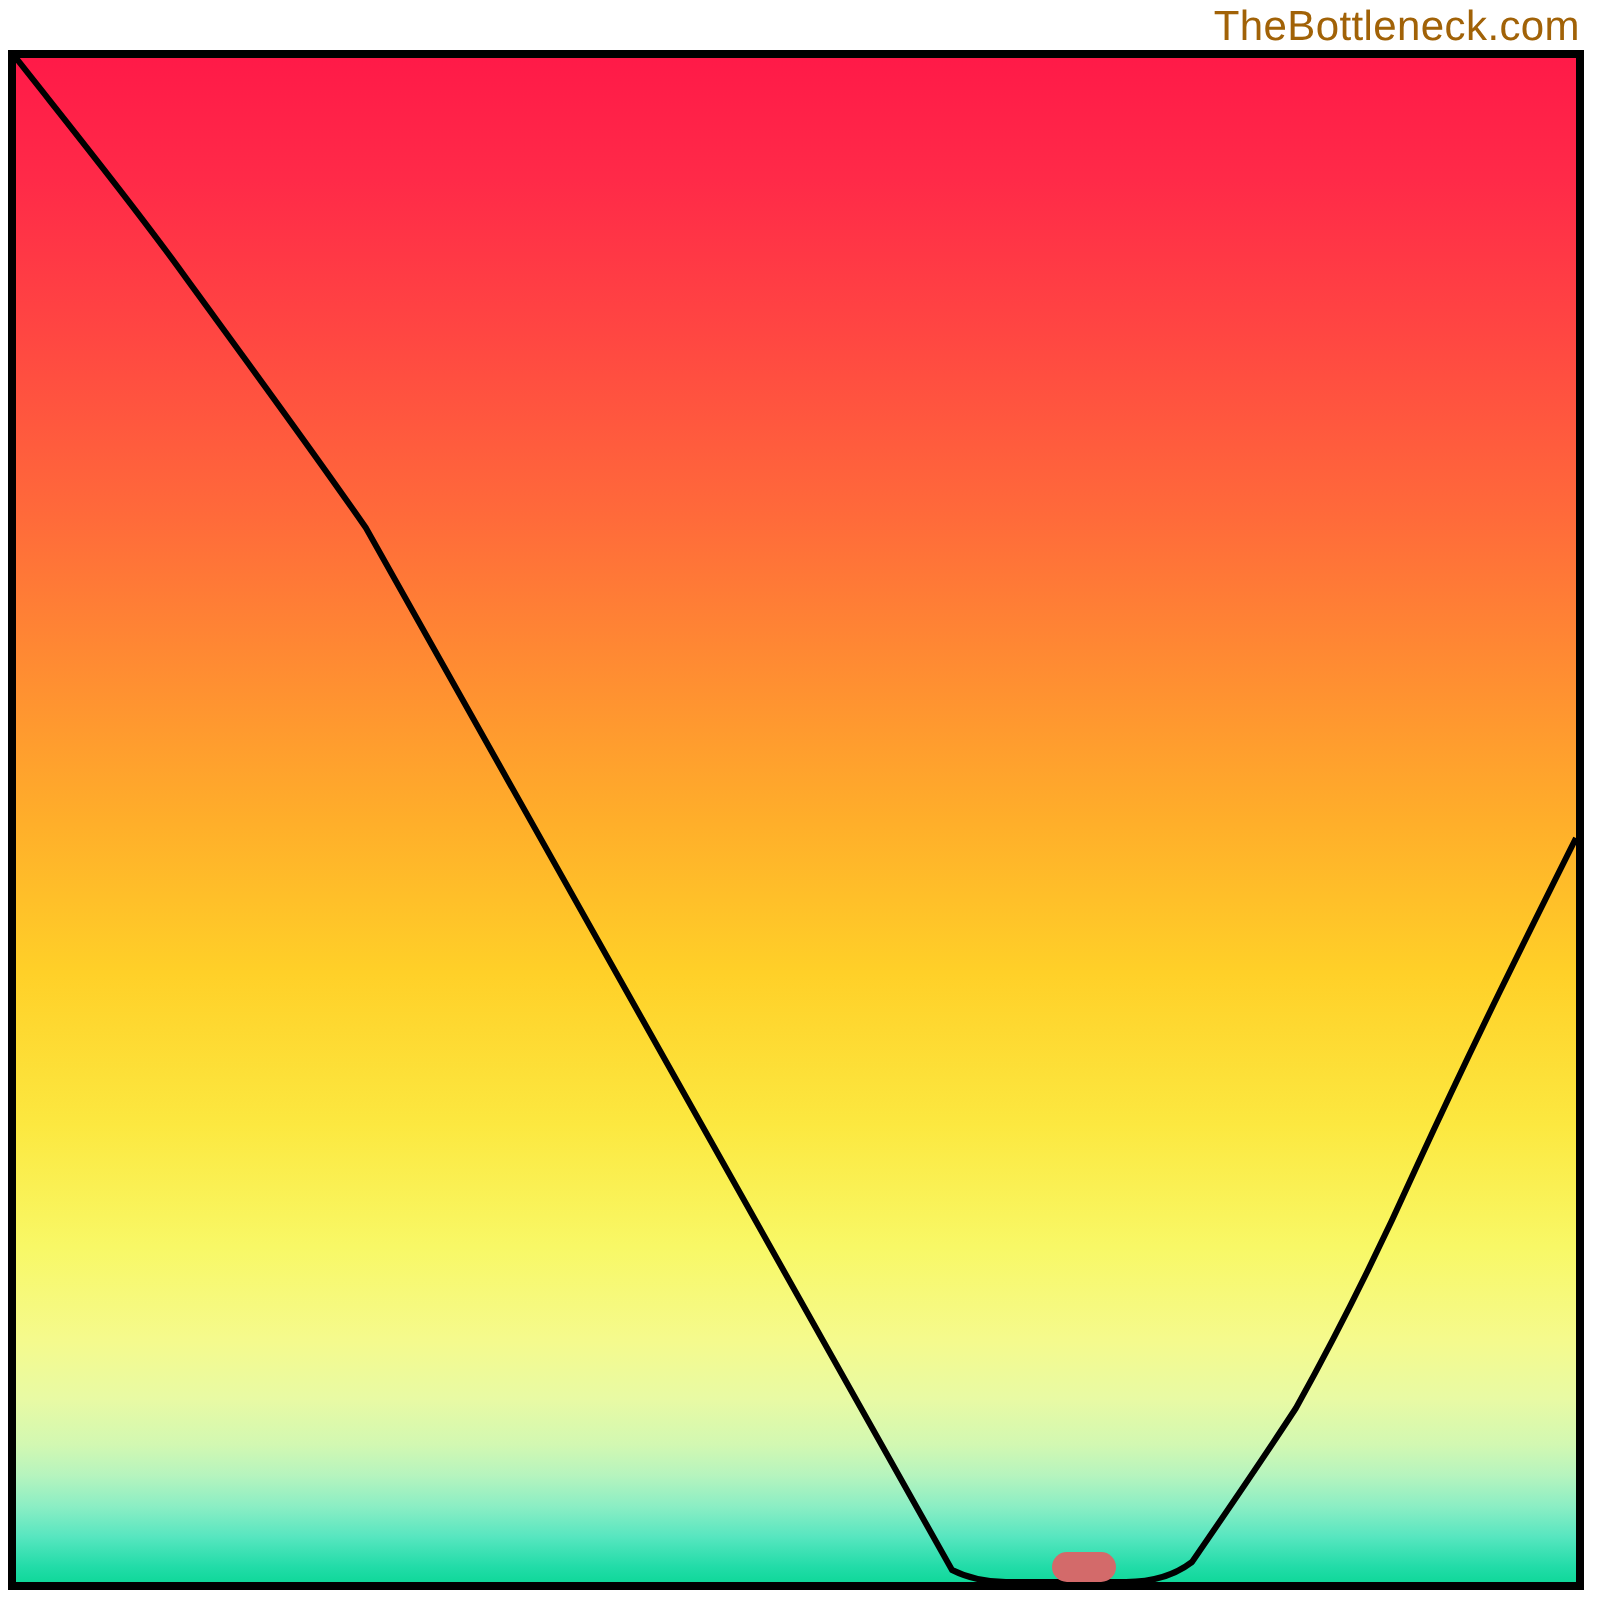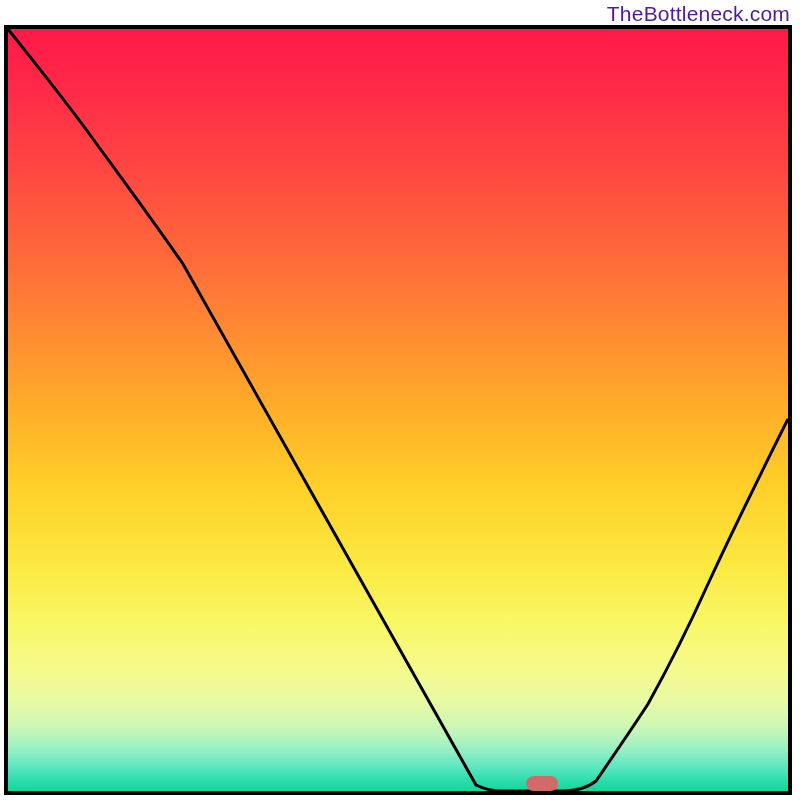--- a/index.html
+++ b/index.html
@@ -61,21 +61,21 @@
     height: 15px;
     border-radius: 8px;
     background: #d36a6a;
   }
   .watermark {
     position: absolute;
     top: 2px;
     right: 10px;
     font-family: Arial, Helvetica, sans-serif;
     font-size: 21px;
-    color: #4c1d95;
+    color: #a16207;
     font-weight: 500;
     letter-spacing: 0.2px;
   }
 </style>
 </head>
 <body>
 
 <div class="watermark">TheBottleneck.com</div>
 
 <div class="frame">

